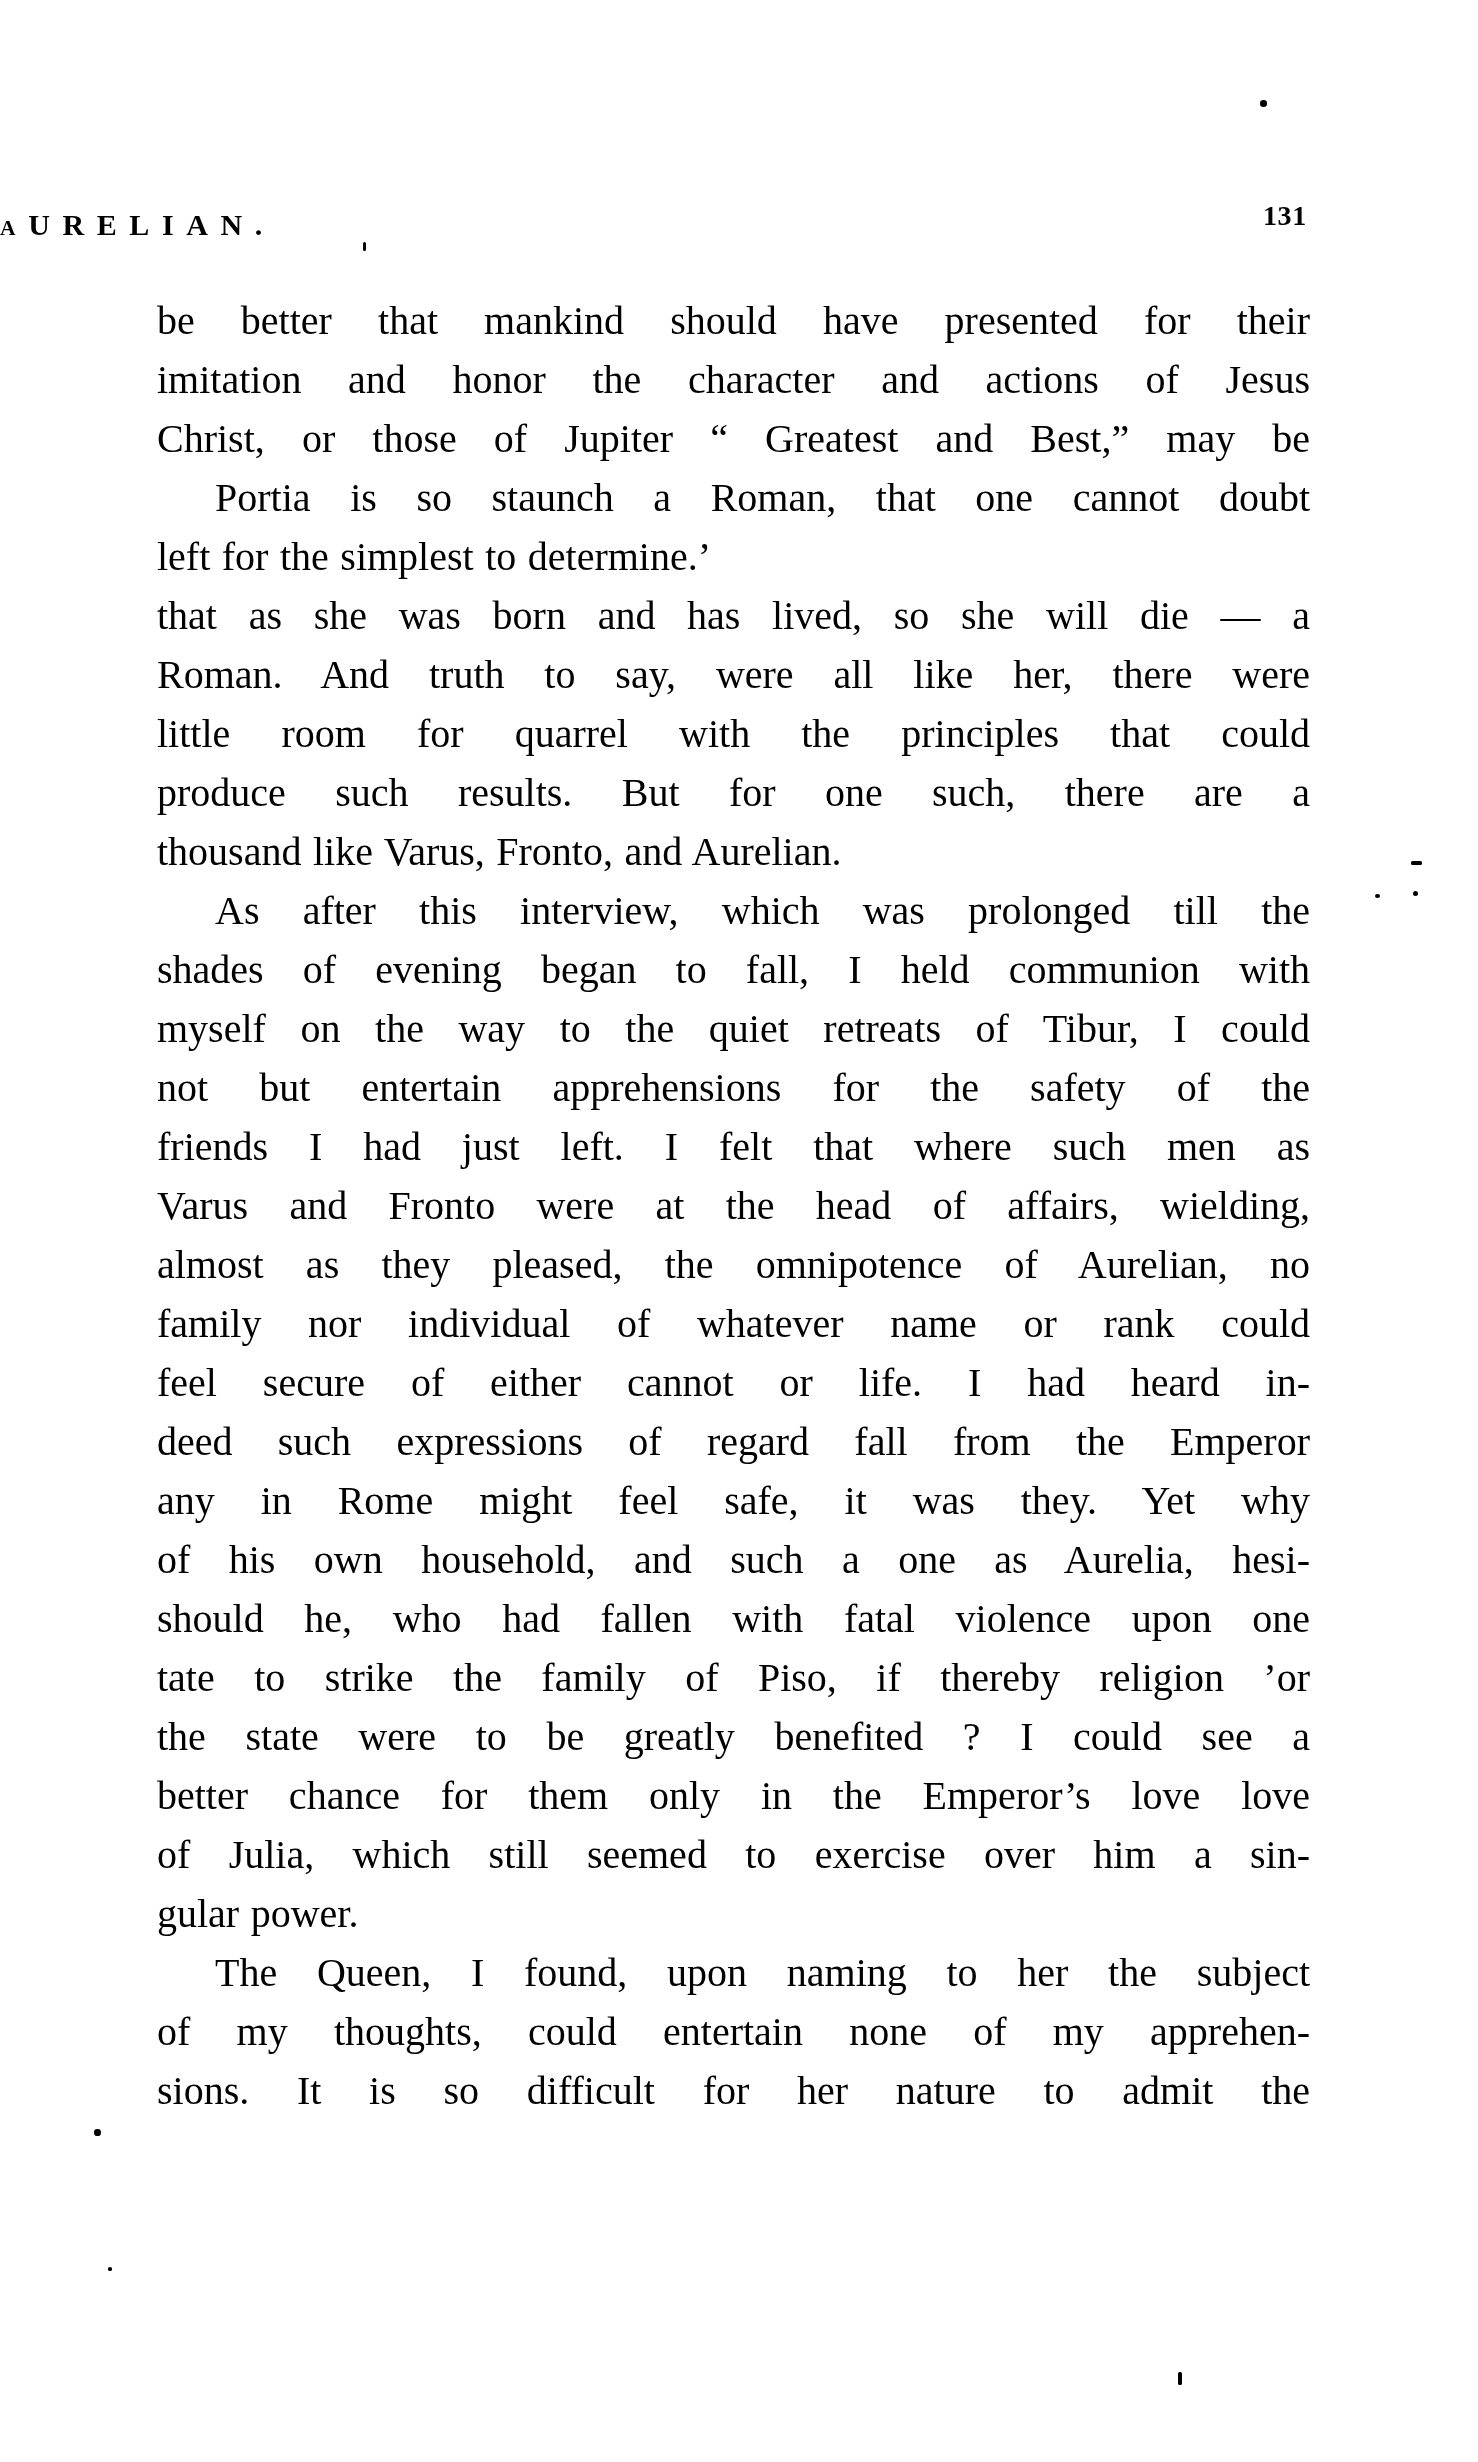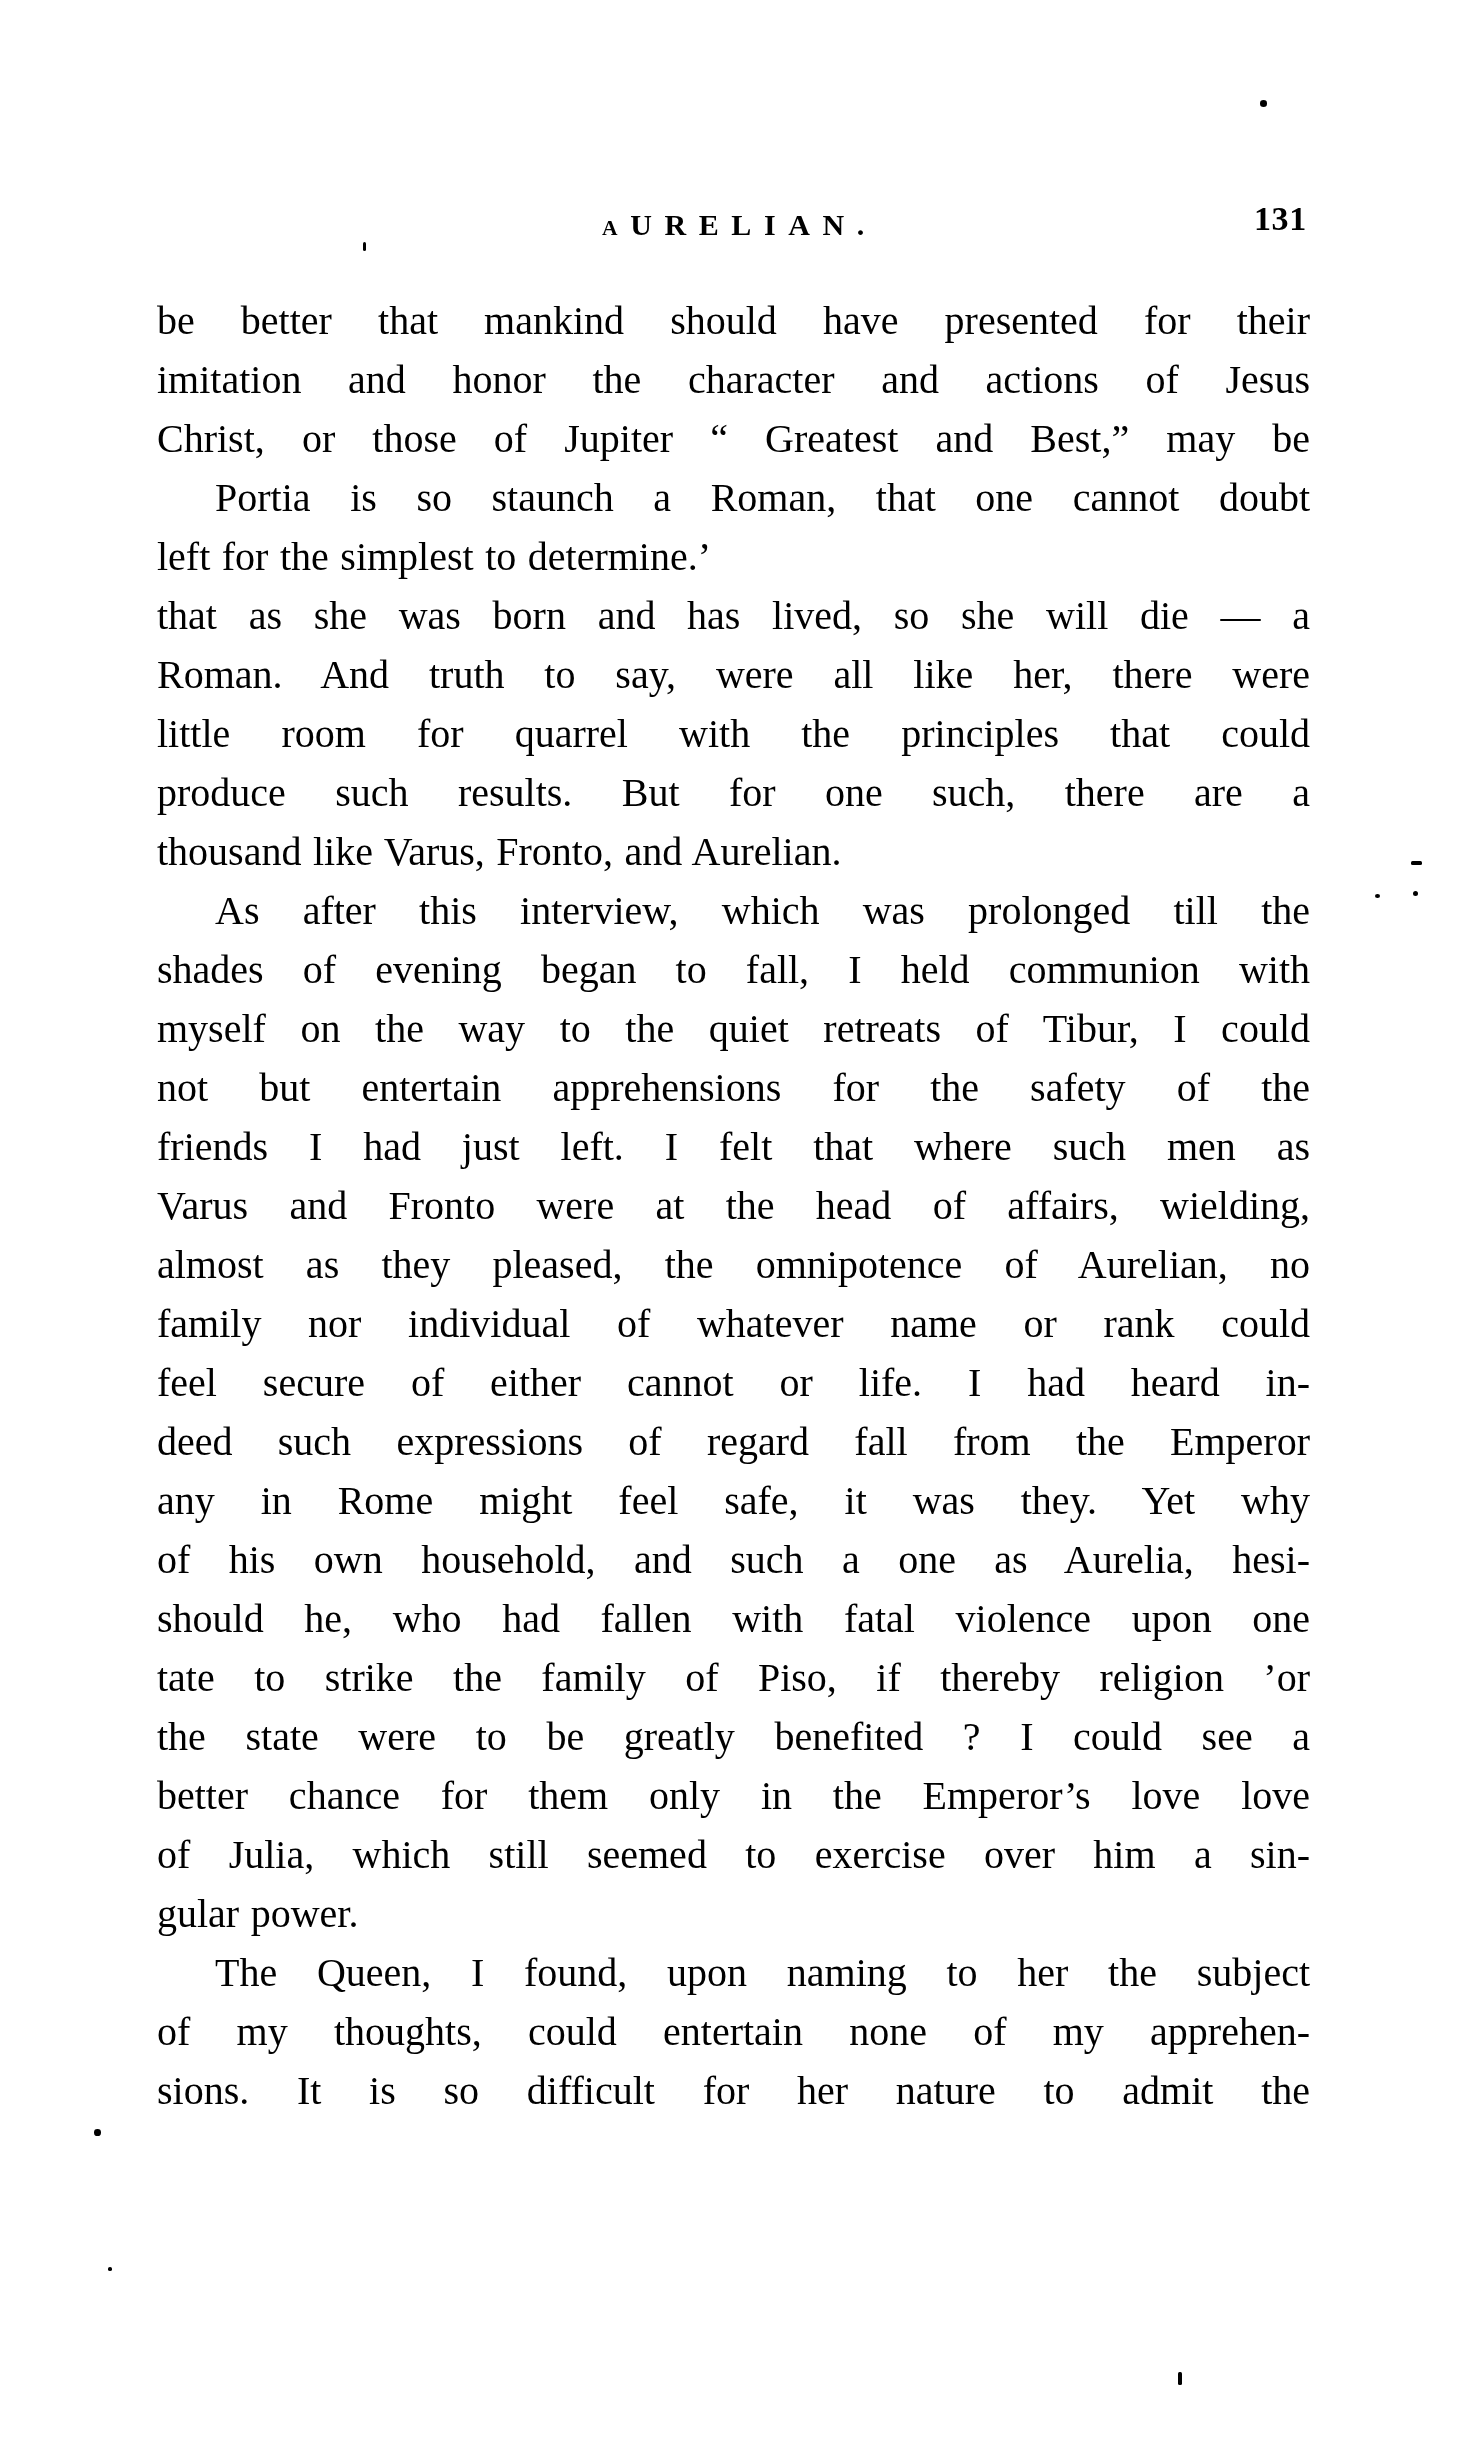--- a/index.html
+++ b/index.html
@@ -15,34 +15,33 @@
     color: #000000;
     font-family: "Liberation Serif", serif;
     overflow: hidden;
   }
   
   .running-head {
     position: absolute;
     top: 208px;
     left: 0;
     right: 0;
-    text-align: center;
     font-size: 30px;
     font-weight: 700;
     letter-spacing: 12.6px;
     color: #000;
   }
   .running-head::first-letter {
     font-size: 21.5px; 
   }
   .page-number {
     position: absolute;
     top: 200px;
     right: 172px;
-    font-size: 34px;
+    font-size: 28px;
     font-weight: 700;
     letter-spacing: 0.7px;
   }
   
   .textblock {
     position: absolute;
     left: 157px;
     top: 291px;
     width: 1153px;
   }

